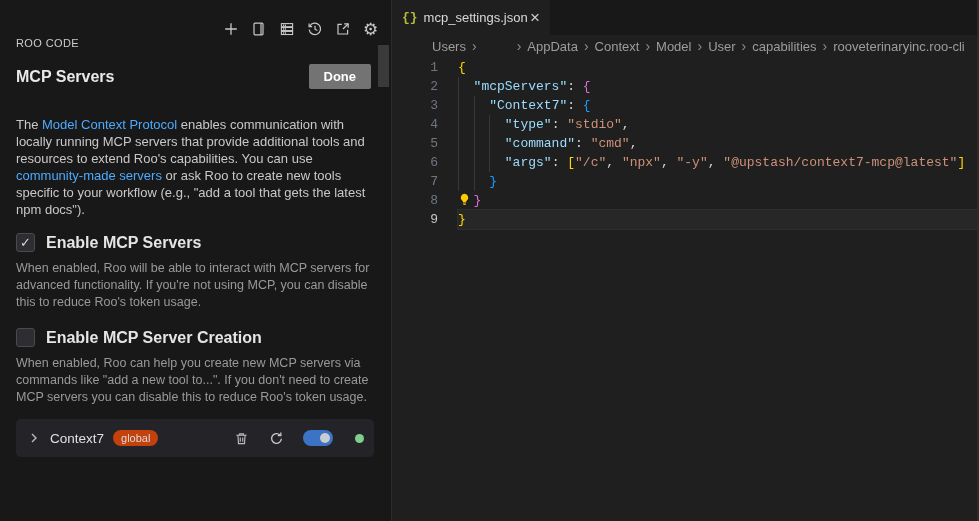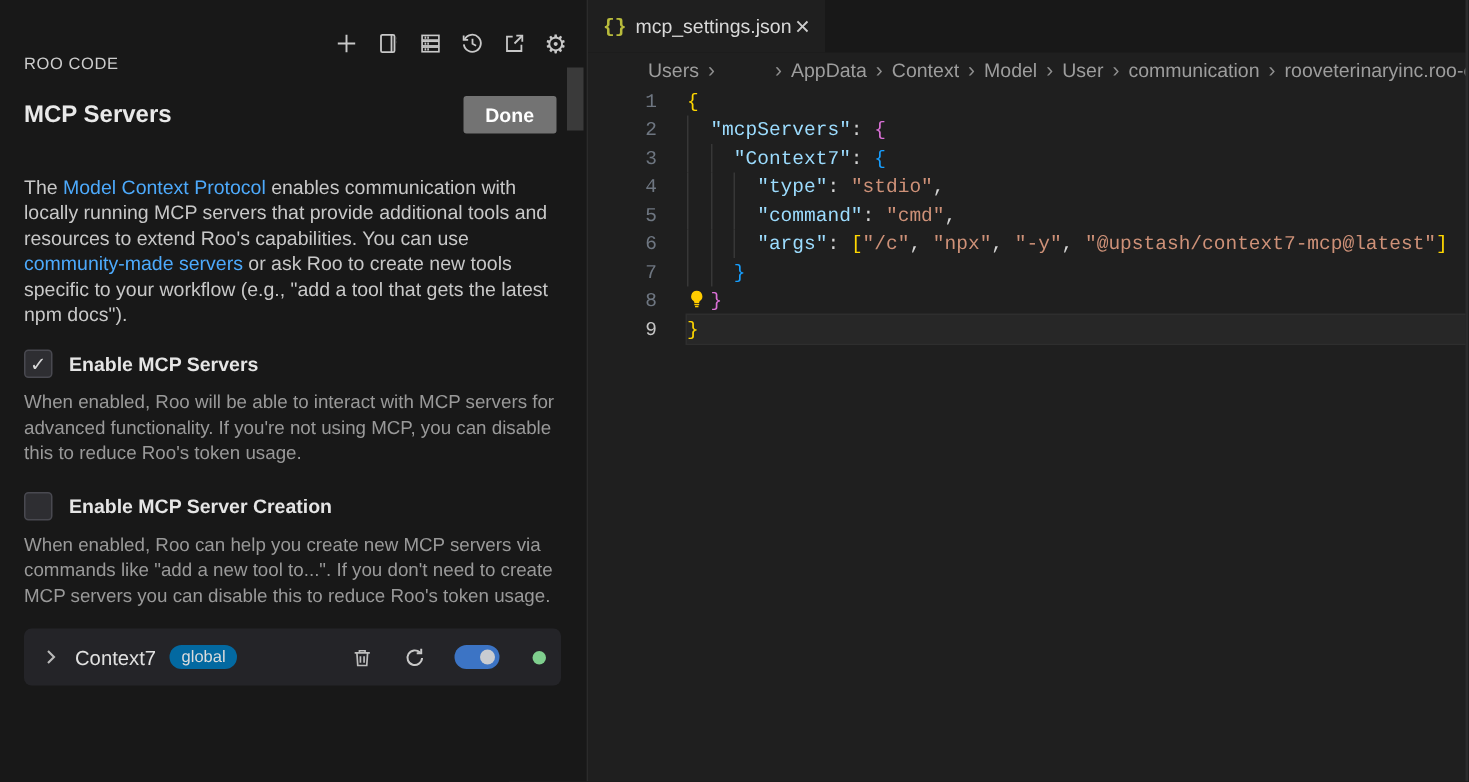--- a/index.html
+++ b/index.html
@@ -22,28 +22,28 @@
     padding:5px 15px; cursor:pointer; font-family:inherit; }
 
   .intro { margin:27px 16px 0 16px; width:360px; font-size:13px; line-height:17px; color:#c8c8c8; }
   .link { color:#4daafc; cursor:pointer; }
 
   .setting { margin:15px 16px 0 16px; }
   .setting + .setting { margin-top:17px; }
   .checkbox-row { display:flex; align-items:center; gap:11px; cursor:pointer; }
   .checkbox { width:19px; height:19px; background:#2e2e32; border:1px solid #494950; border-radius:3px;
     color:#d8d8d8; font-size:13px; display:flex; align-items:center; justify-content:center; }
-  .setting-label { font-size:13px; font-weight:bold; color:#e5e5e5; }
+  .setting-label { font-size:16px; font-weight:bold; color:#e5e5e5; }
   .setting-desc { margin-top:8px; width:356px; font-size:12.5px; line-height:17px; color:#999999; }
 
   .server-row { margin:13px 16px 0 16px; width:358px; height:38px; background:#242428; border-radius:5px;
     display:flex; align-items:center; padding:0 10px 0 10px; }
   .chev { width:16px; height:16px; margin-right:8px; cursor:pointer; }
   .server-name { font-size:13.5px; color:#e0e0e0; }
-  .scope-badge { margin-left:9px; background:#0369a1; color:#dcdcdc; font-size:11px; padding:2px 8px;
+  .scope-badge { margin-left:9px; background:#c2410c; color:#dcdcdc; font-size:11px; padding:2px 8px;
     border-radius:8px; }
   .row-icons { margin-left:auto; display:flex; align-items:center; gap:19px; }
   .row-icon { width:16px; height:16px; cursor:pointer; display:flex; align-items:center; justify-content:center; }
   .toggle { width:30px; height:16px; border-radius:8px; background:#3c74c5; position:relative; cursor:pointer; }
   .toggle-knob { position:absolute; right:3px; top:3px; width:10px; height:10px; border-radius:50%; background:#c9ccd1; }
   .status-dot { width:9px; height:9px; border-radius:50%; margin-left:3px; }
 
   .footer-buttons { display:flex; gap:10px; margin:22px 16px 0 16px; width:358px; }
   .edit-btn { flex:1; height:30px; background:#2d2d31; border:1px solid #3f3f45; border-radius:3px;
     color:#e6e6e6; font-size:13px; font-weight:700; font-family:inherit; cursor:pointer;
@@ -199,21 +199,21 @@
         <span class="bc-item empty"></span>
         <span class="bc-sep">›</span>
         <span class="bc-item">AppData</span>
         <span class="bc-sep">›</span>
         <span class="bc-item">Context</span>
         <span class="bc-sep">›</span>
         <span class="bc-item">Model</span>
         <span class="bc-sep">›</span>
         <span class="bc-item">User</span>
         <span class="bc-sep">›</span>
-        <span class="bc-item">communication</span>
+        <span class="bc-item">capabilities</span>
         <span class="bc-sep">›</span>
         <span class="bc-item">rooveterinaryinc.roo-cli</span>
       </div>
 
     <div class="code">
         <div class="code-line">
           <span class="ln">1</span>
           <span class="line-text"><span style="color: rgb(255, 215, 0);">{</span></span>
         </div>
         <div class="code-line">

